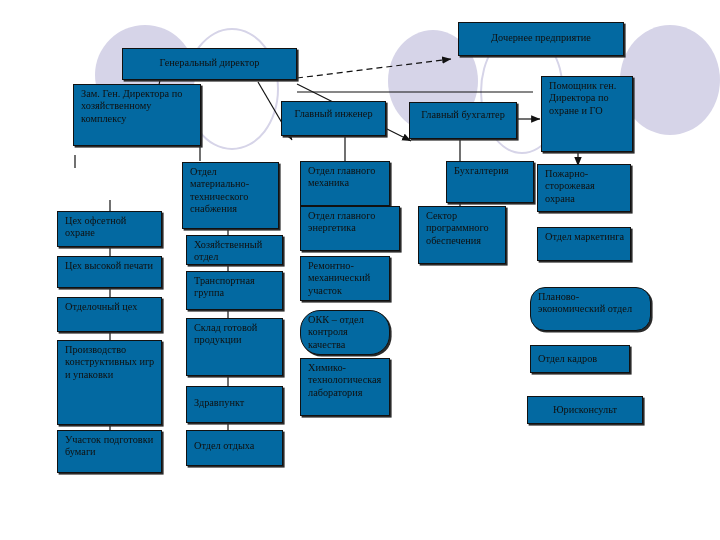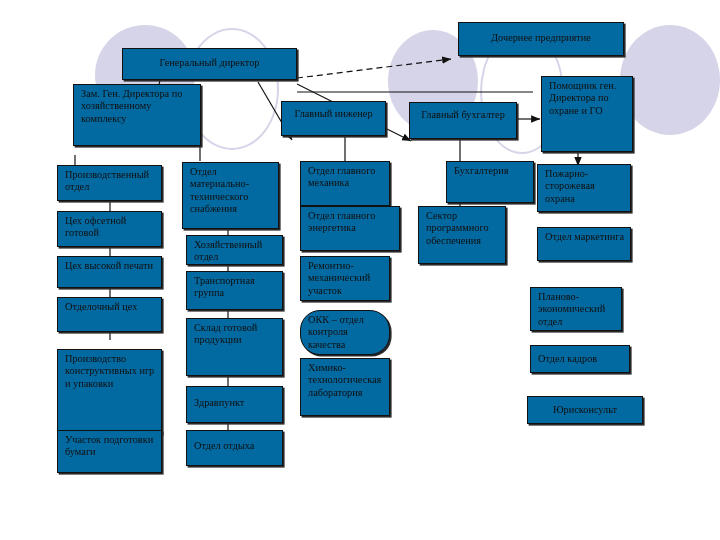--- a/index.html
+++ b/index.html
@@ -102,42 +102,41 @@
   <div class="box ctr shadow" style="left:458px;top:22px;width:166px;height:34px;padding-top:9px;">Дочернее предприятие</div>
 
   <div class="box shadow" style="left:73px;top:84px;width:128px;height:62px;">Зам. Ген. Директора по хозяйственному комплексу</div>
 
   <div class="box ctr shadow" style="left:281px;top:101px;width:105px;height:35px;padding-top:6px;">Главный инженер</div>
 
   <div class="box ctr shadow" style="left:409px;top:102px;width:108px;height:37px;padding-top:6px;">Главный бухгалтер</div>
 
   <div class="box shadow" style="left:541px;top:76px;width:92px;height:76px;">Помощник ген. Директора по охране и ГО</div>
 
-  <div class="box shadow" style="left:57px;top:165px;width:105px;height:36px;">Производственный отдел</div>
-  <div class="box shadow" style="left:57px;top:211px;width:105px;height:36px;">Цех офсетной готовой</div>
+  <div class="box shadow" style="left:57px;top:211px;width:105px;height:36px;">Цех офсетной охране</div>
   <div class="box shadow" style="left:57px;top:256px;width:105px;height:32px;">Цех высокой печати</div>
   <div class="box shadow" style="left:57px;top:297px;width:105px;height:35px;">Отделочный цех</div>
-  <div class="box shadow" style="left:57px;top:340px;width:105px;height:85px;margin-top:9px;">Производство конструктивных игр и упаковки</div>
+  <div class="box shadow" style="left:57px;top:340px;width:105px;height:85px;">Производство конструктивных игр и упаковки</div>
   <div class="box shadow" style="left:57px;top:430px;width:105px;height:43px;">Участок подготовки бумаги</div>
 
   <div class="box shadow" style="left:182px;top:162px;width:97px;height:67px;">Отдел материально-технического снабжения</div>
   <div class="box shadow" style="left:186px;top:235px;width:97px;height:30px;">Хозяйственный отдел</div>
   <div class="box shadow" style="left:186px;top:271px;width:97px;height:39px;">Транспортная группа</div>
   <div class="box shadow" style="left:186px;top:318px;width:97px;height:58px;">Склад готовой продукции</div>
   <div class="box shadow" style="left:186px;top:386px;width:97px;height:37px;padding-top:10px;">Здравпункт</div>
   <div class="box shadow" style="left:186px;top:430px;width:97px;height:36px;padding-top:9px;">Отдел отдыха</div>
 
   <div class="box shadow" style="left:300px;top:161px;width:90px;height:45px;">Отдел главного механика</div>
   <div class="box shadow" style="left:300px;top:206px;width:100px;height:45px;">Отдел главного энергетика</div>
   <div class="box shadow" style="left:300px;top:256px;width:90px;height:45px;">Ремонтно-механический участок</div>
   <div class="box shadow" style="left:300px;top:310px;width:90px;height:45px;border-radius:20px;">ОКК – отдел контроля качества</div>
   <div class="box shadow" style="left:300px;top:358px;width:90px;height:58px;">Химико-технологическая лаборатория</div>
 
   <div class="box shadow" style="left:418px;top:161px;width:88px;height:42px;margin-left:28px;">Бухгалтерия</div>
   <div class="box shadow" style="left:418px;top:206px;width:88px;height:58px;">Сектор программного обеспечения</div>
 
   <div class="box shadow" style="left:537px;top:164px;width:94px;height:48px;">Пожарно-сторожевая охрана</div>
   <div class="box shadow" style="left:537px;top:227px;width:94px;height:34px;">Отдел маркетинга</div>
-  <div class="box shadow" style="left:530px;top:287px;width:92px;height:44px;">Планово-экономический отдел</div>
+  <div class="box shadow" style="left:530px;top:287px;width:121px;height:44px;border-radius:15px;">Планово-экономический отдел</div>
   <div class="box shadow" style="left:530px;top:345px;width:100px;height:28px;padding-top:7px;">Отдел кадров</div>
   <div class="box ctr shadow" style="left:527px;top:396px;width:116px;height:28px;padding-top:7px;">Юрисконсульт</div>
 
 </div>
 
 </body></html>

